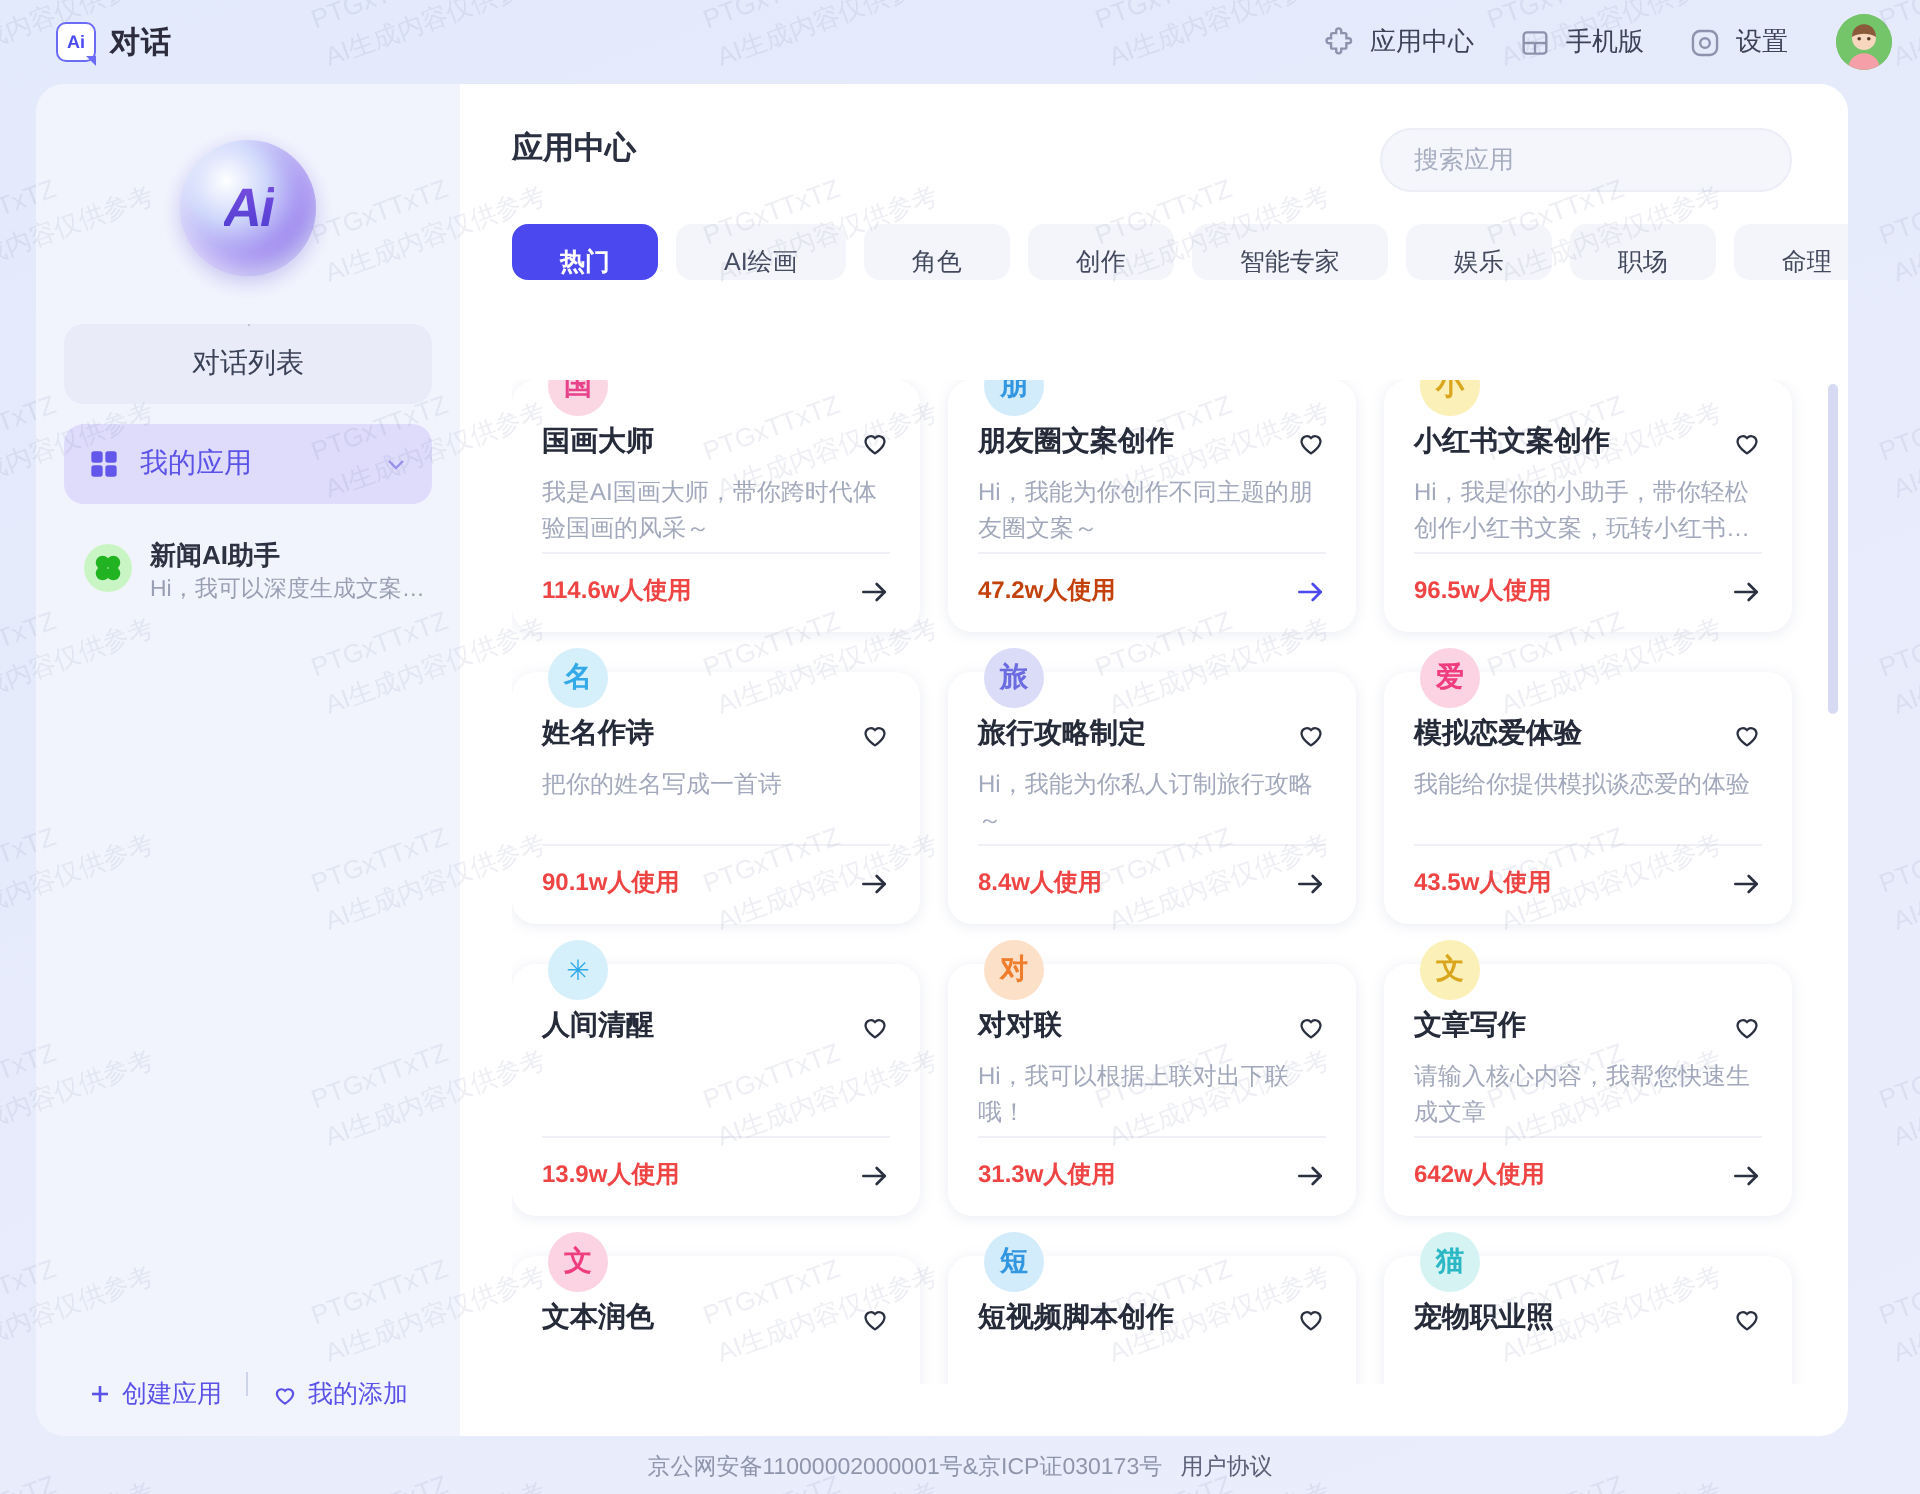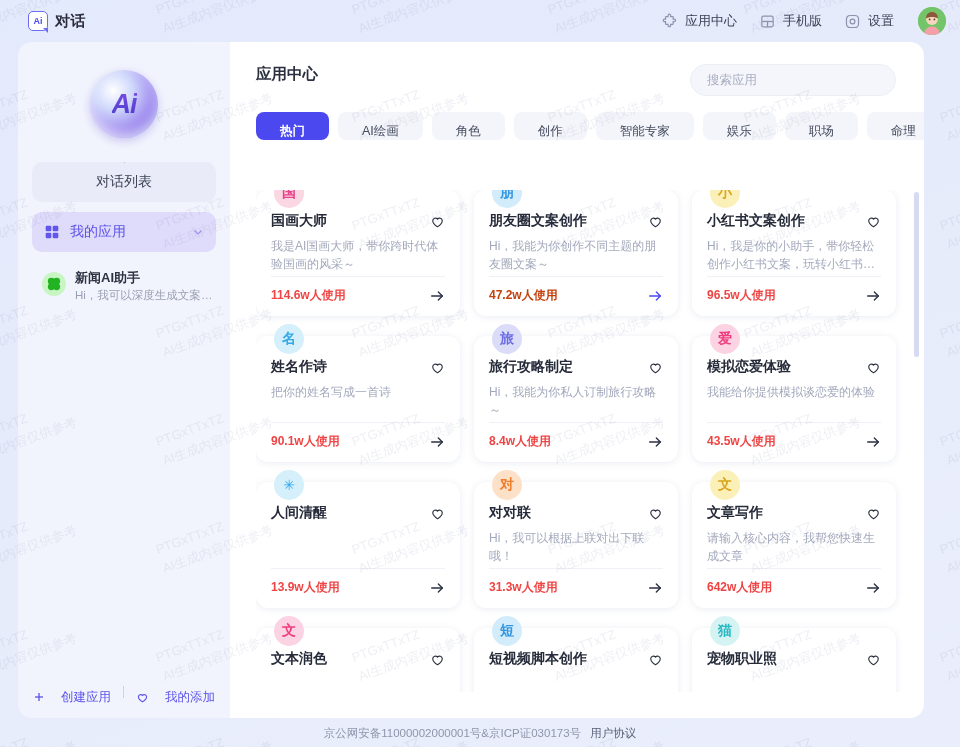--- a/index.html
+++ b/index.html
@@ -107,21 +107,21 @@
     margin-top: 2px;
   }
   .app-entry .ttl { font-size: 13px; color: #2d3242; font-weight: bold; line-height: 16px; }
   .app-entry .sub { font-size: 11.5px; color: #9aa0b4; line-height: 15px; margin-top: 2px;
     white-space: nowrap; overflow: hidden; text-overflow: ellipsis; max-width: 148px; }
 
   .side-footer {
     margin-top: auto; height: 52px; display: flex; align-items:center;
     justify-content:center; gap: 12px; font-size: 12.5px; color: #5b52e8;
   }
-  .sf-btn { display:flex; align-items:center; gap:16px; cursor:pointer;margin-top:10px; }
+  .sf-btn { display:flex; align-items:center; gap:5px; cursor:pointer;margin-top:10px; }
   .sf-div { width:1px; height:12px; background:#cfd3e8; }
 
   
   .main {
     flex: 1; background: #ffffff; border-radius: 0 14px 14px 0;
     position: relative; overflow: hidden;
   }
   .main-inner { position:absolute; inset:0; padding: 22px 28px 0 26px; }
 
   .main-head { display:flex; }

